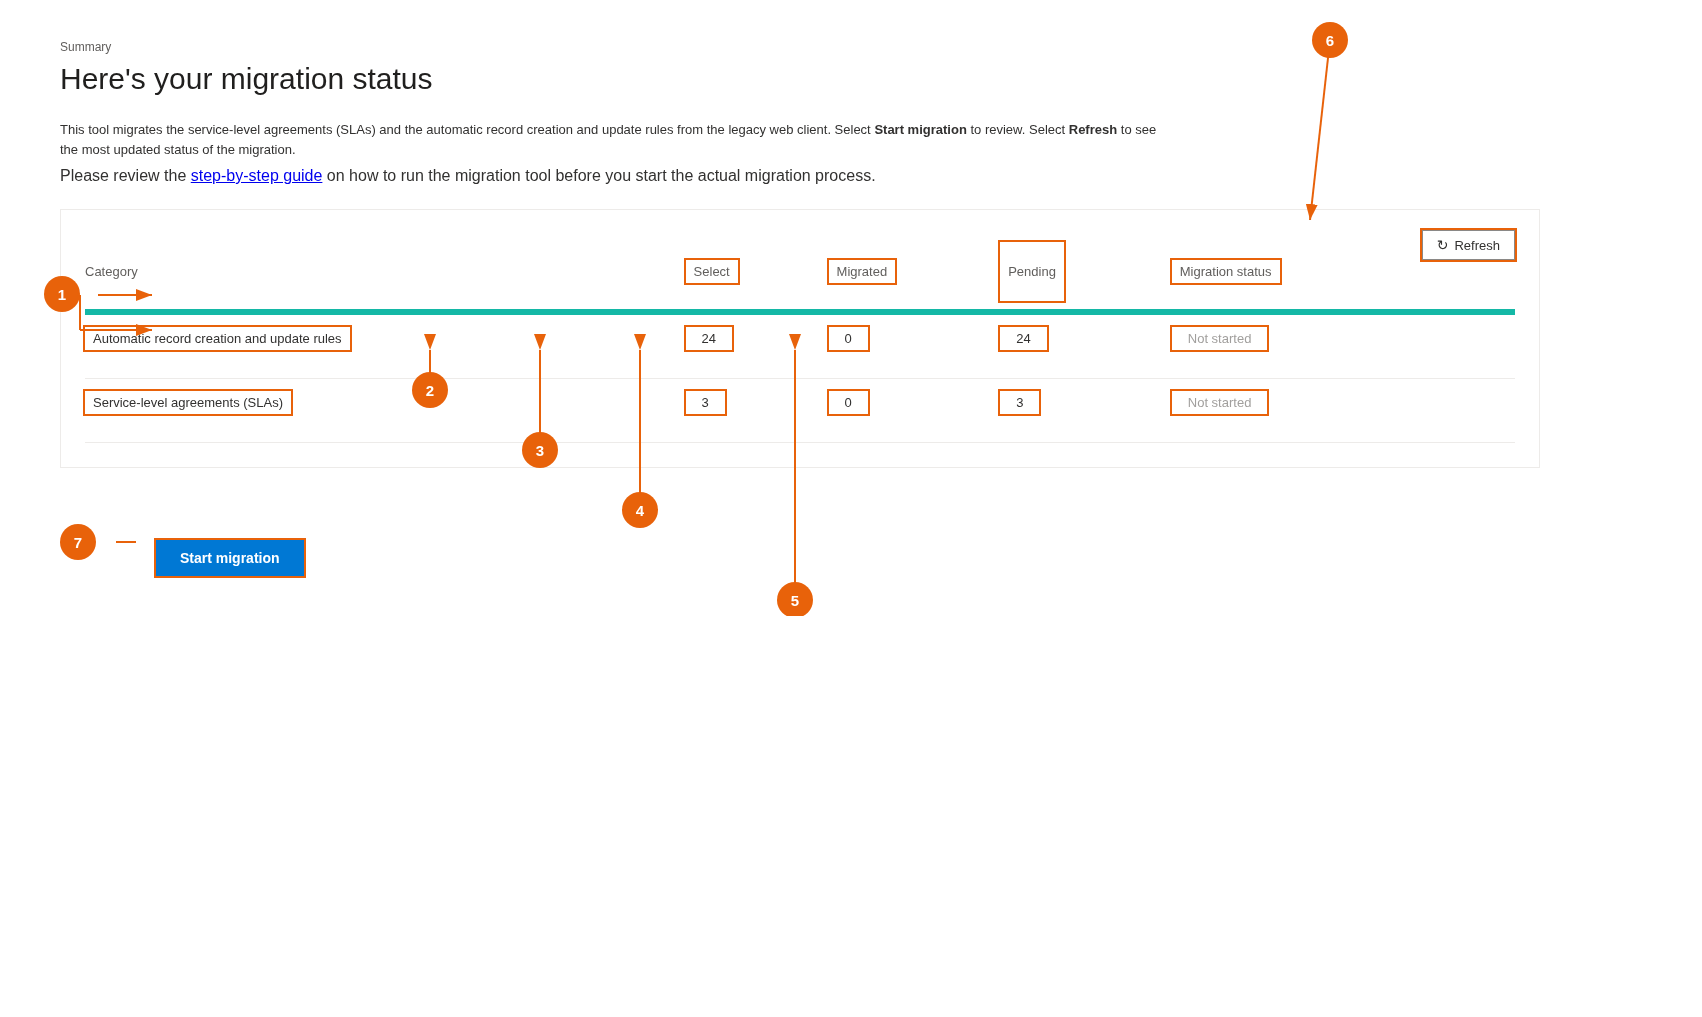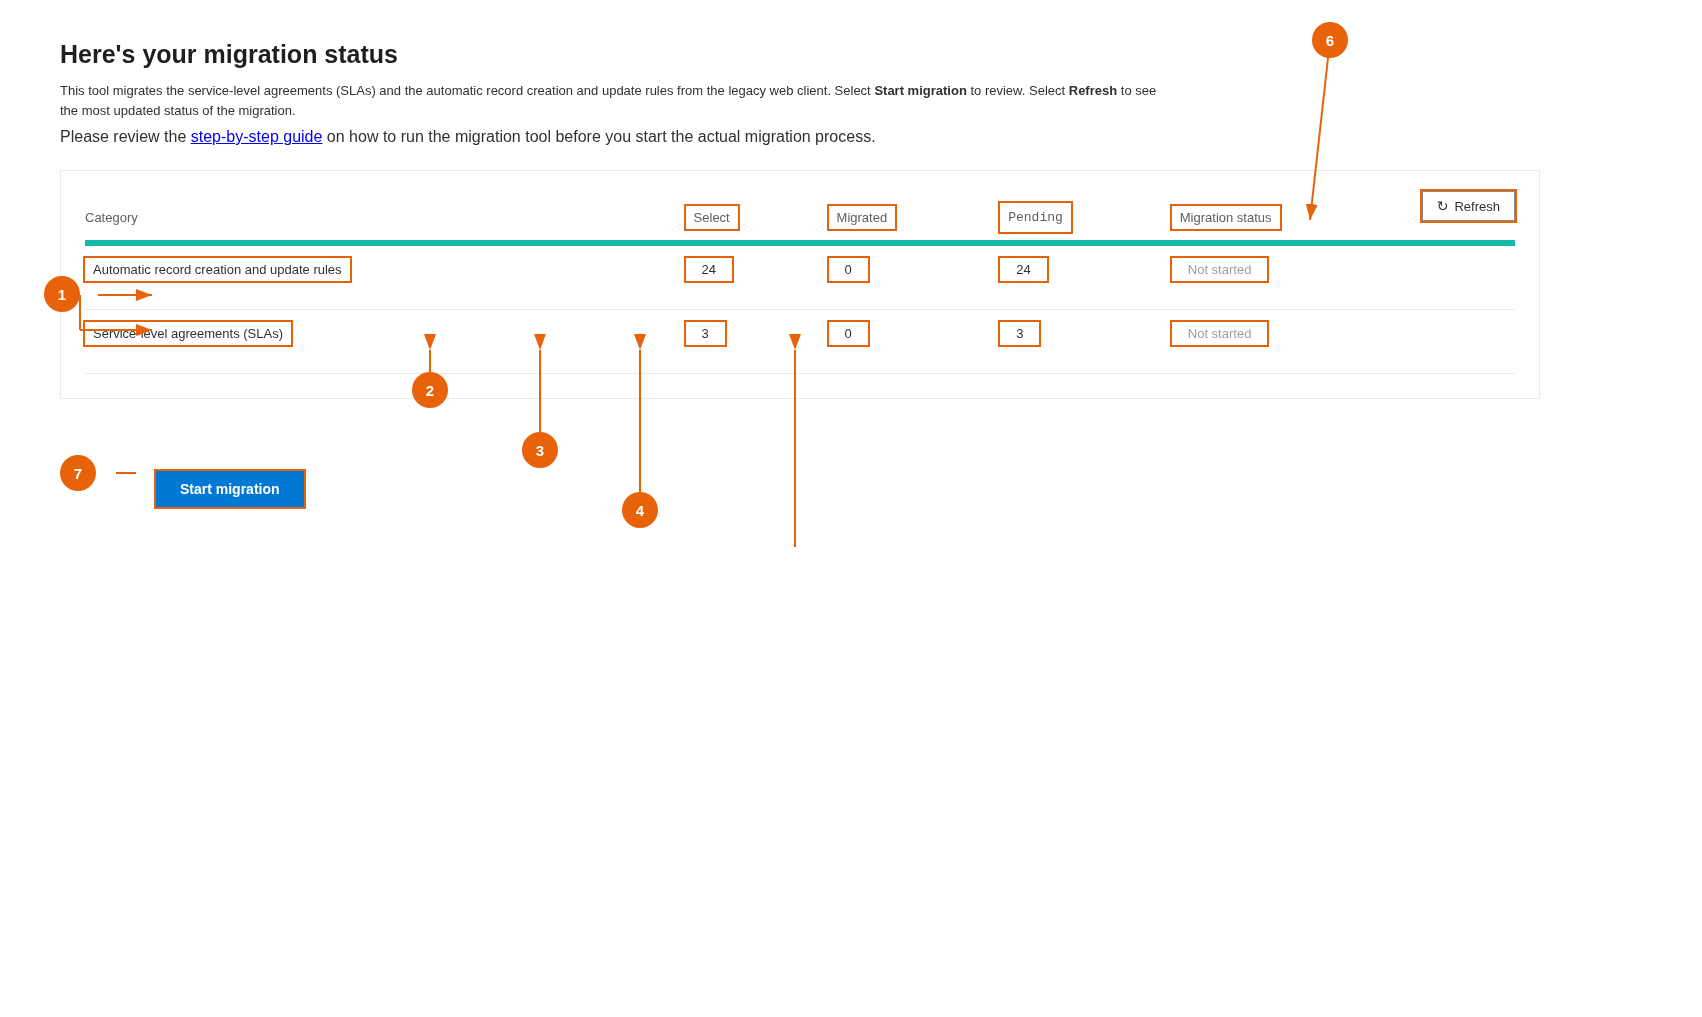--- a/index.html
+++ b/index.html
@@ -16,24 +16,24 @@
       position: relative;
     }
 
     .breadcrumb {
       font-size: 12px;
       color: #605e5c;
       margin-bottom: 8px;
     }
 
     .page-title {
-      font-size: 25px;
-      font-weight: 700;
+      font-size: 30px;
+      font-weight: 400;
       color: #201f1e;
-      margin-bottom: 12px;
+      margin-bottom: 24px;
     }
 
     .description {
       font-size: 13px;
       color: #323130;
       margin-bottom: 8px;
       line-height: 1.5;
       max-width: 1100px;
     }
 
@@ -168,20 +168,21 @@
       pointer-events: none;
       z-index: 8;
       overflow: visible;
     }
   </style>
 </head>
 <body>
 
 <div class="page-container" style="position: relative;">
 
+  <div class="breadcrumb">Summary</div>
 
   <h1 class="page-title">Here's your migration status</h1>
 
   <p class="description">
     <span>This tool migrates the service-level agreements (SLAs) and the automatic record creation and update rules from the legacy web client. Select</span>
     <strong>Start migration</strong>
     <span>to review. Select</span>
     <strong>Refresh</strong>
     <span>to see the most updated status of the migration.</span>
   </p>
@@ -204,21 +205,21 @@
       <thead>
         <tr>
           <th class="col-category">Category</th>
           <th class="col-total">
             <span class="highlight-box" style="display:inline-block; padding: 4px 8px;">Select</span>
           </th>
           <th class="col-migrated">
             <span class="highlight-box" style="display:inline-block; padding: 4px 8px;">Migrated</span>
           </th>
           <th class="col-pending">
-            <span class="highlight-box" style="display:inline-block; padding: 7px 8px; font-family: Liberation Mono, monospace;">Pending</span>
+            <span class="highlight-box" style="display:inline-block; padding: 22px 8px;">Pending</span>
           </th>
           <th class="col-status">
             <span class="highlight-box" style="display:inline-block; padding: 4px 8px;">Migration status</span>
           </th>
         </tr>
       </thead>
       <tbody>
 
         <tr>
           <td class="category-cell col-category">

